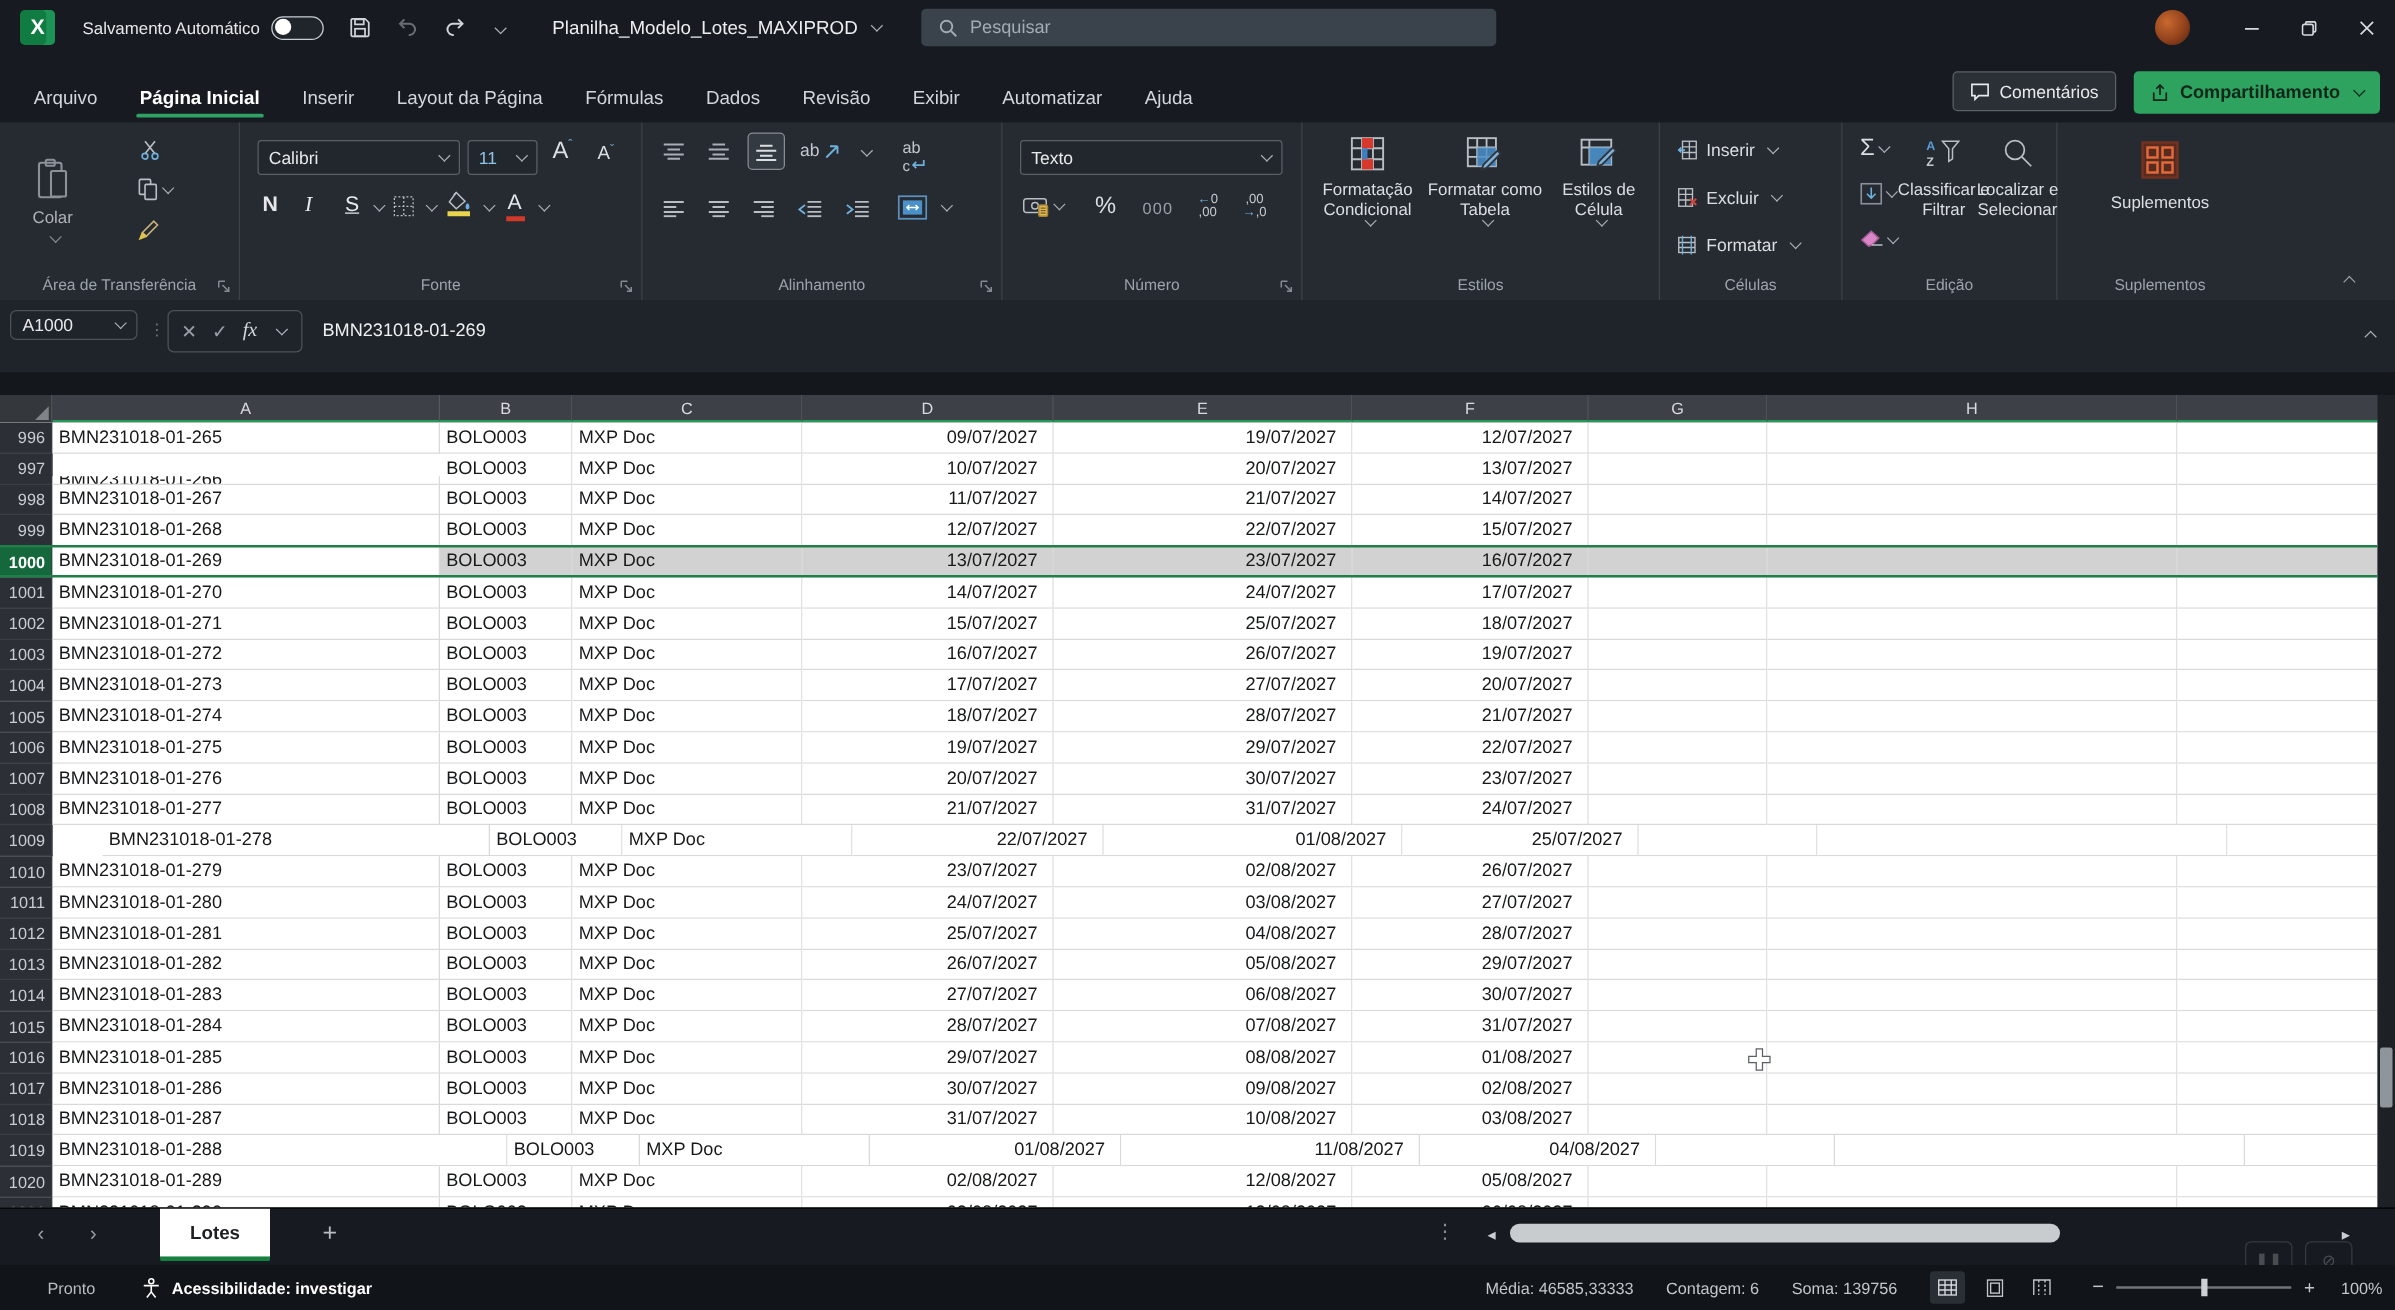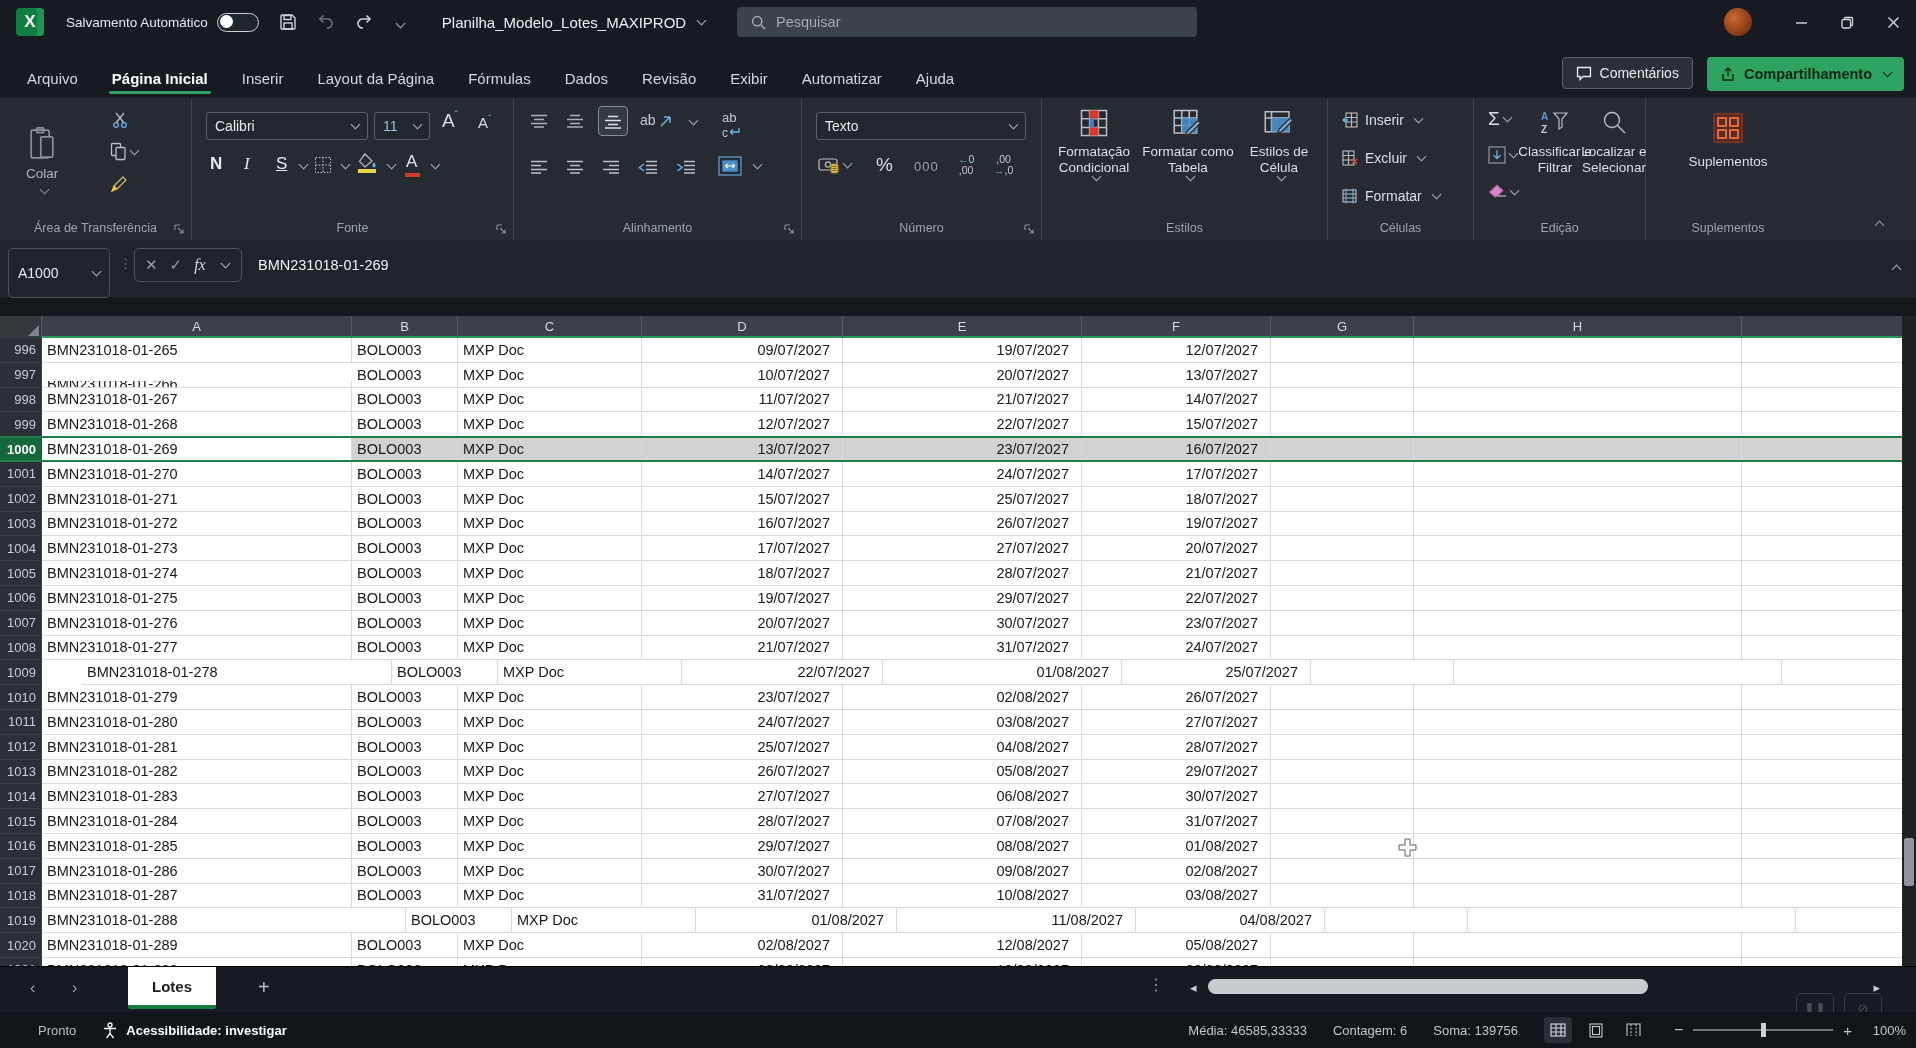--- a/index.html
+++ b/index.html
@@ -58,21 +58,21 @@
   .launcher{position:absolute;bottom:6px;right:7px;opacity:.8;}
   .combo{border:1px solid #5a5f66;border-radius:3px;background:#22272d;display:flex;
     align-items:center;justify-content:space-between;padding:0 8px;font-size:14px;color:#e8eaec;height:28px;}
   .mini{display:flex;align-items:center;color:var(--ico);}
   .ribbtn{display:flex;flex-direction:column;align-items:center;text-align:center;
     font-size:13.5px;line-height:16px;color:#dcdfe2;}
   .selbox{border:1px solid #868c93;border-radius:4px;background:#343a41;}
   .smallrow{display:flex;align-items:center;gap:7px;font-size:14px;color:#dcdfe2;}
   
   #fbar{position:absolute;left:0;top:240px;width:1916px;height:58px;background:var(--panel);}
-  .namebox{position:absolute;left:8px;top:8px;width:102px;height:50px;border:1px solid #4d5258;
+  .namebox{position:absolute;left:8px;top:8px;width:102px;height:24px;border:1px solid #4d5258;
     border-radius:5px;display:flex;align-items:center;justify-content:space-between;
     padding:0 9px;font-size:14px;}
   .fxbox{position:absolute;left:134px;top:8px;width:108px;height:34px;border:1px solid #4d5258;
     border-radius:5px;display:flex;align-items:center;gap:12px;padding:0 10px;color:#9aa0a7;}
   .dots3{position:absolute;left:119px;top:16px;color:#6e747b;font-size:13px;letter-spacing:0;}
   .fvalue{position:absolute;left:258px;top:8px;right:40px;height:34px;display:flex;
     align-items:center;font-size:14.5px;color:#eef0f2;}
   #fbar .chvup{position:absolute;right:16px;top:22px;}
   
   #gridwrap{position:absolute;left:0;top:298px;width:1916px;height:668px;background:#14181d;}
@@ -112,21 +112,21 @@
   .sheetdots{position:absolute;left:1148px;top:8px;color:#8b9198;font-size:16px;letter-spacing:0;}
   #hscroll{position:absolute;left:1190px;top:12px;width:690px;height:16px;}
   .harrow{position:absolute;top:1px;color:#c9ced3;font-size:13px;}
   #hthumb{position:absolute;left:18px;top:0;width:440px;height:15px;background:#c9cccf;border-radius:8px;}
   .ghostbtns{position:absolute;right:34px;top:26px;display:flex;gap:10px;opacity:.28;}
   .gbtn{width:38px;height:30px;border:1px solid #888;border-radius:5px;display:flex;
     align-items:center;justify-content:center;color:#ccc;font-size:13px;}
   
   #statusbar{position:absolute;left:0;top:1012px;width:1916px;height:36px;background:#111419;
     display:flex;align-items:center;font-size:13px;color:#b9bdc2;}
-  #sb-left{display:flex;align-items:center;gap:26px;margin-left:38px;}
+  #sb-left{display:flex;align-items:center;gap:37px;margin-left:38px;}
   .sb-acc{display:flex;align-items:center;gap:8px;color:#fff;font-weight:bold;}
   #sb-right{position:absolute;right:10px;display:flex;align-items:center;gap:26px;}
   .aggr{color:#c3c7cc;}
   .viewbtns{display:flex;gap:10px;align-items:center;}
   .vbtn{width:28px;height:26px;display:flex;align-items:center;justify-content:center;border-radius:3px;}
   .vbtn.on{background:#2a2f35;}
   .zoomctl{display:flex;align-items:center;gap:10px;color:#c3c7cc;}
   .ztrack{width:140px;height:2px;background:#70757b;position:relative;}
   .zthumb{position:absolute;left:68px;top:-6px;width:5px;height:14px;background:#cdd1d5;}
   .zpct{width:44px;text-align:right;font-size:13px;}

